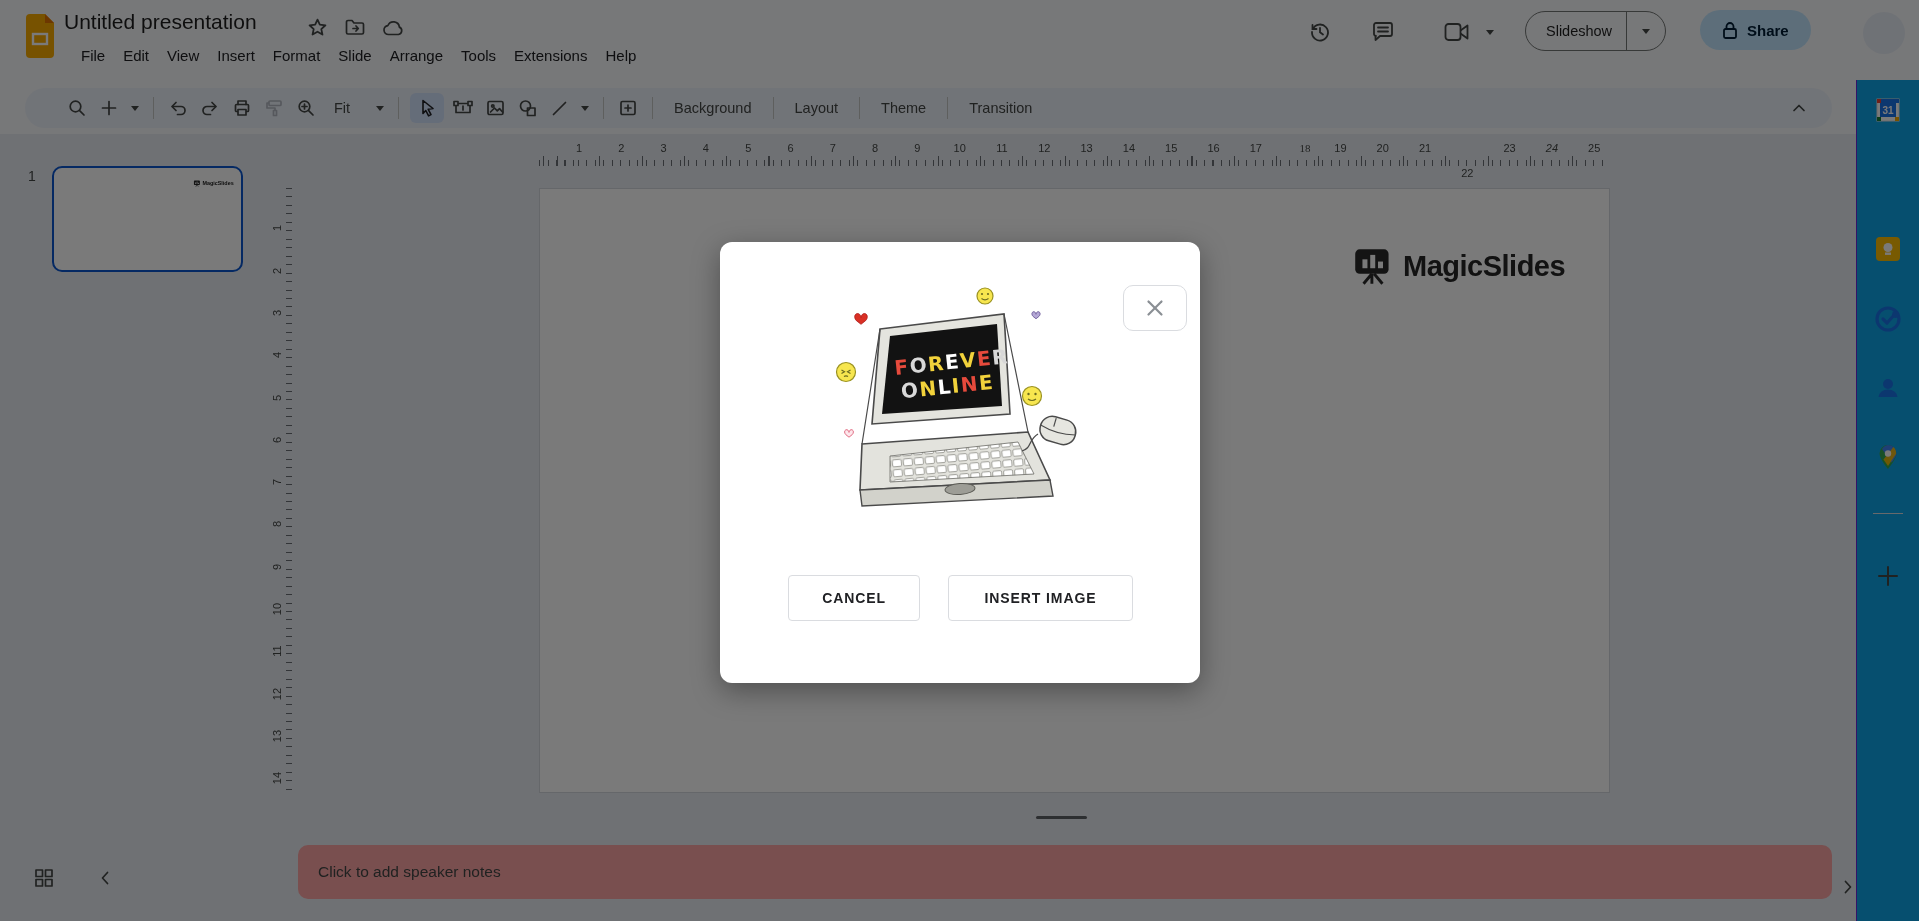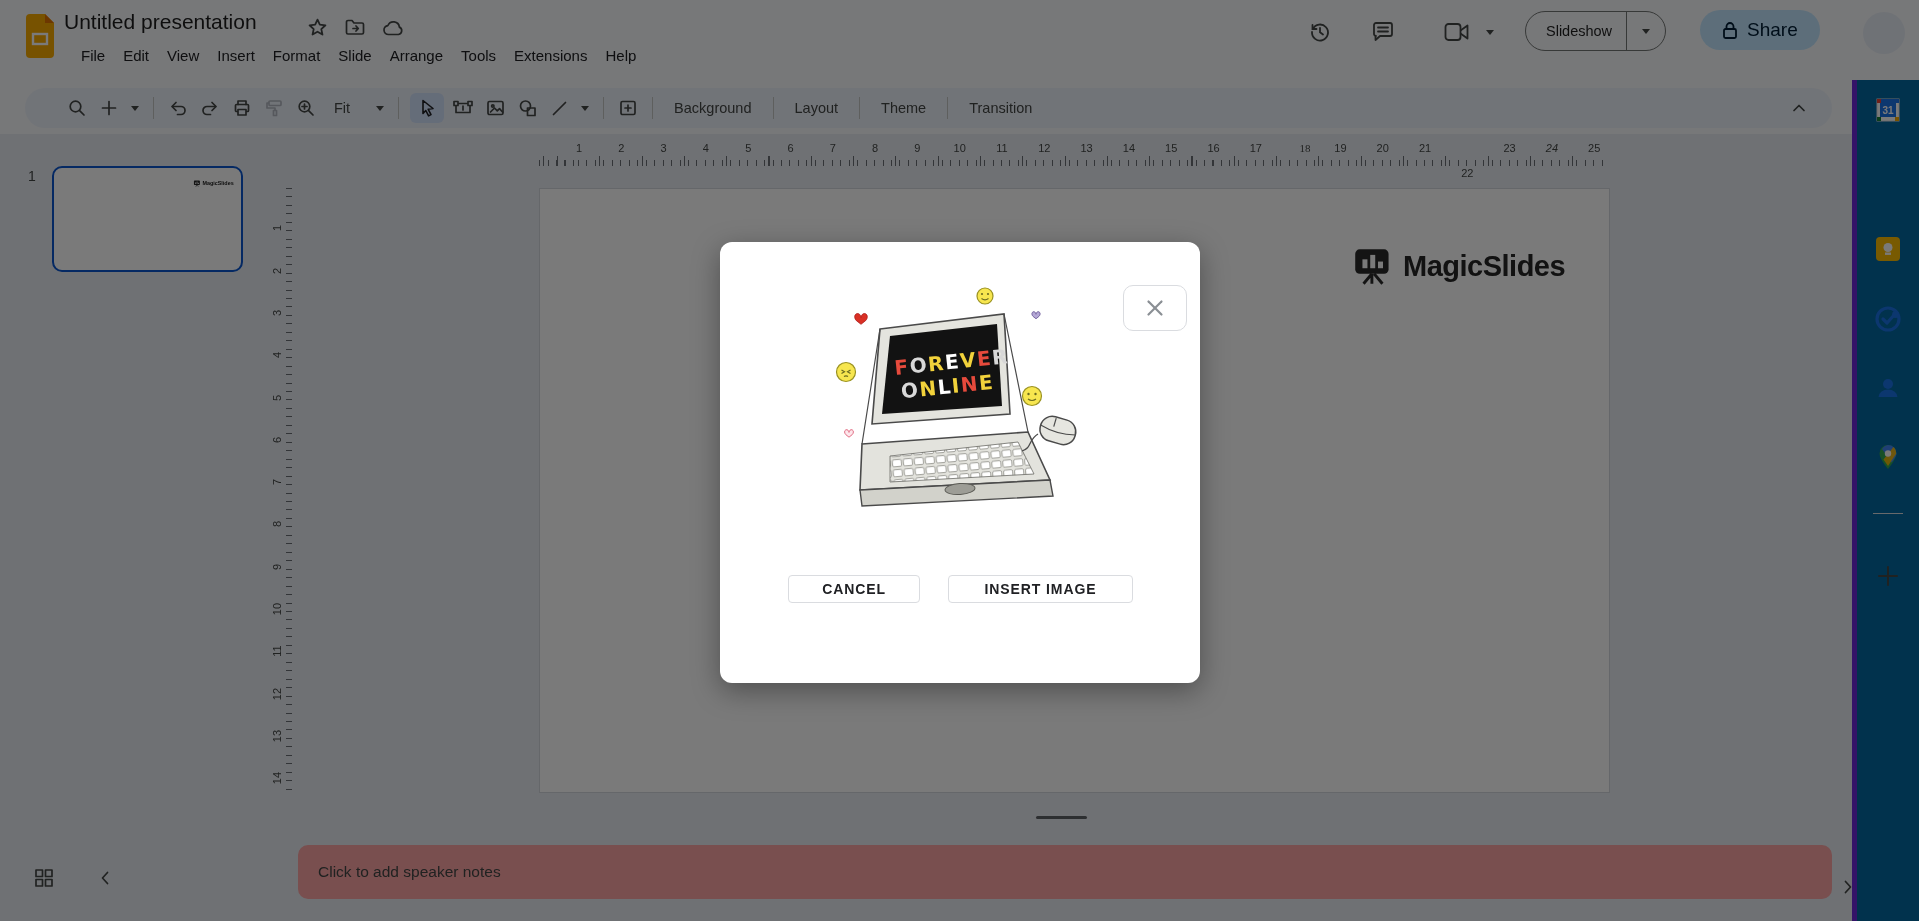--- a/index.html
+++ b/index.html
@@ -14,21 +14,21 @@
   .doc-title{position:absolute;left:64px;top:10px;font-size:21px;color:#1f1f1f;}
   .title-icons{position:absolute;left:308px;top:18px;display:flex;gap:18px;align-items:center;}
   .menubar{position:absolute;left:72px;top:44px;display:flex;}
   .menu-item{font-size:15px;color:#202124;padding:3px 9px;border-radius:6px;cursor:default;}
   .hdr-right{position:absolute;right:0;top:10px;height:48px;display:flex;align-items:center;}
   .pill{display:flex;align-items:center;border:1px solid #747775;border-radius:20px;height:38px;}
   .slideshow-text{font-size:14.5px;color:#1f1f1f;padding:0 14px 0 20px;}
   .pill-sep{width:1px;height:38px;background:#747775;}
   .share-pill{display:flex;align-items:center;gap:9px;background:#c2e7ff;border-radius:20px;
               height:40px;padding:0 22px;}
-  .share-text{font-size:19px;color:#001d35;font-weight:normal;}
+  .share-text{font-size:15px;color:#001d35;font-weight:bold;}
   .avatar{width:42px;height:42px;border-radius:50%;background:#e9eef6;}
 
   
   .toolbar{position:absolute;left:25px;top:88px;width:1807px;height:40px;background:#edf2fa;
            border-radius:20px;display:flex;align-items:center;padding-left:36px;box-sizing:border-box;}
   .tb{display:flex;align-items:center;justify-content:center;height:30px;min-width:26px;
       margin:12px 3px;border-radius:6px;}
   .tb-sep{width:1px;height:22px;background:#c4c7c5;margin:0 8px;}
   .tb-sel{background:#d3e3fd;}
   .tb-text{font-size:14.5px;color:#444746;padding:0 10px;}
@@ -66,34 +66,34 @@
   .slide-brand span{font-size:29px;font-weight:bold;color:#262626;letter-spacing:-.5px;}
 
   .drag-handle{position:absolute;left:1036px;top:816px;width:51px;height:3px;background:#5f6368;
                border-radius:2px;}
   .notes-panel{position:absolute;left:298px;top:845px;width:1534px;height:54px;background:#fca5a5;
                border-radius:10px;display:flex;align-items:center;padding-left:20px;box-sizing:border-box;}
   .notes-text{font-size:15.5px;color:#444746;}
   .corner-btn{position:absolute;display:flex;align-items:center;justify-content:center;}
 
   
-  .side-panel{position:absolute;right:0;top:80px;width:62px;height:841px;background:#0369a1;
-              border-left:5px solid #6d28d9;}
+  .side-panel{position:absolute;right:0;top:80px;width:62px;height:841px;background:#0ea5e9;
+              border-left:1px solid #6d28d9;}
   .side-ic{position:absolute;left:17px;}
   .side-div{position:absolute;left:16px;width:30px;height:1px;background:#dadce0;}
 
   
   .scrim{position:absolute;left:0;top:0;width:1919px;height:921px;background:rgba(0,0,0,.52);z-index:50;}
   .dialog{position:absolute;left:720px;top:242px;width:480px;height:441px;background:#fff;
           border-radius:12px;box-shadow:0 8px 28px rgba(0,0,0,.35);z-index:60;}
   .dlg-close{position:absolute;left:403px;top:43px;width:62px;height:44px;border:1px solid #dadce0;
              border-radius:10px;background:#fff;display:flex;align-items:center;justify-content:center;
              cursor:pointer;}
   .dlg-illu{position:absolute;left:112px;top:42px;}
-  .dlg-btn{position:absolute;top:333px;height:28px;border:1px solid #dadce0;border-radius:4px;
+  .dlg-btn{position:absolute;top:333px;height:46px;border:1px solid #dadce0;border-radius:4px;
            background:#fff;font-family:inherit;font-size:14px;font-weight:bold;color:#202124;
            letter-spacing:.9px;cursor:pointer;}
   .btn-cancel{left:68px;width:132px;}
   .btn-insert{left:228px;width:185px;}
 </style>
 </head>
 <body>
 
 <div class="stage">
 

